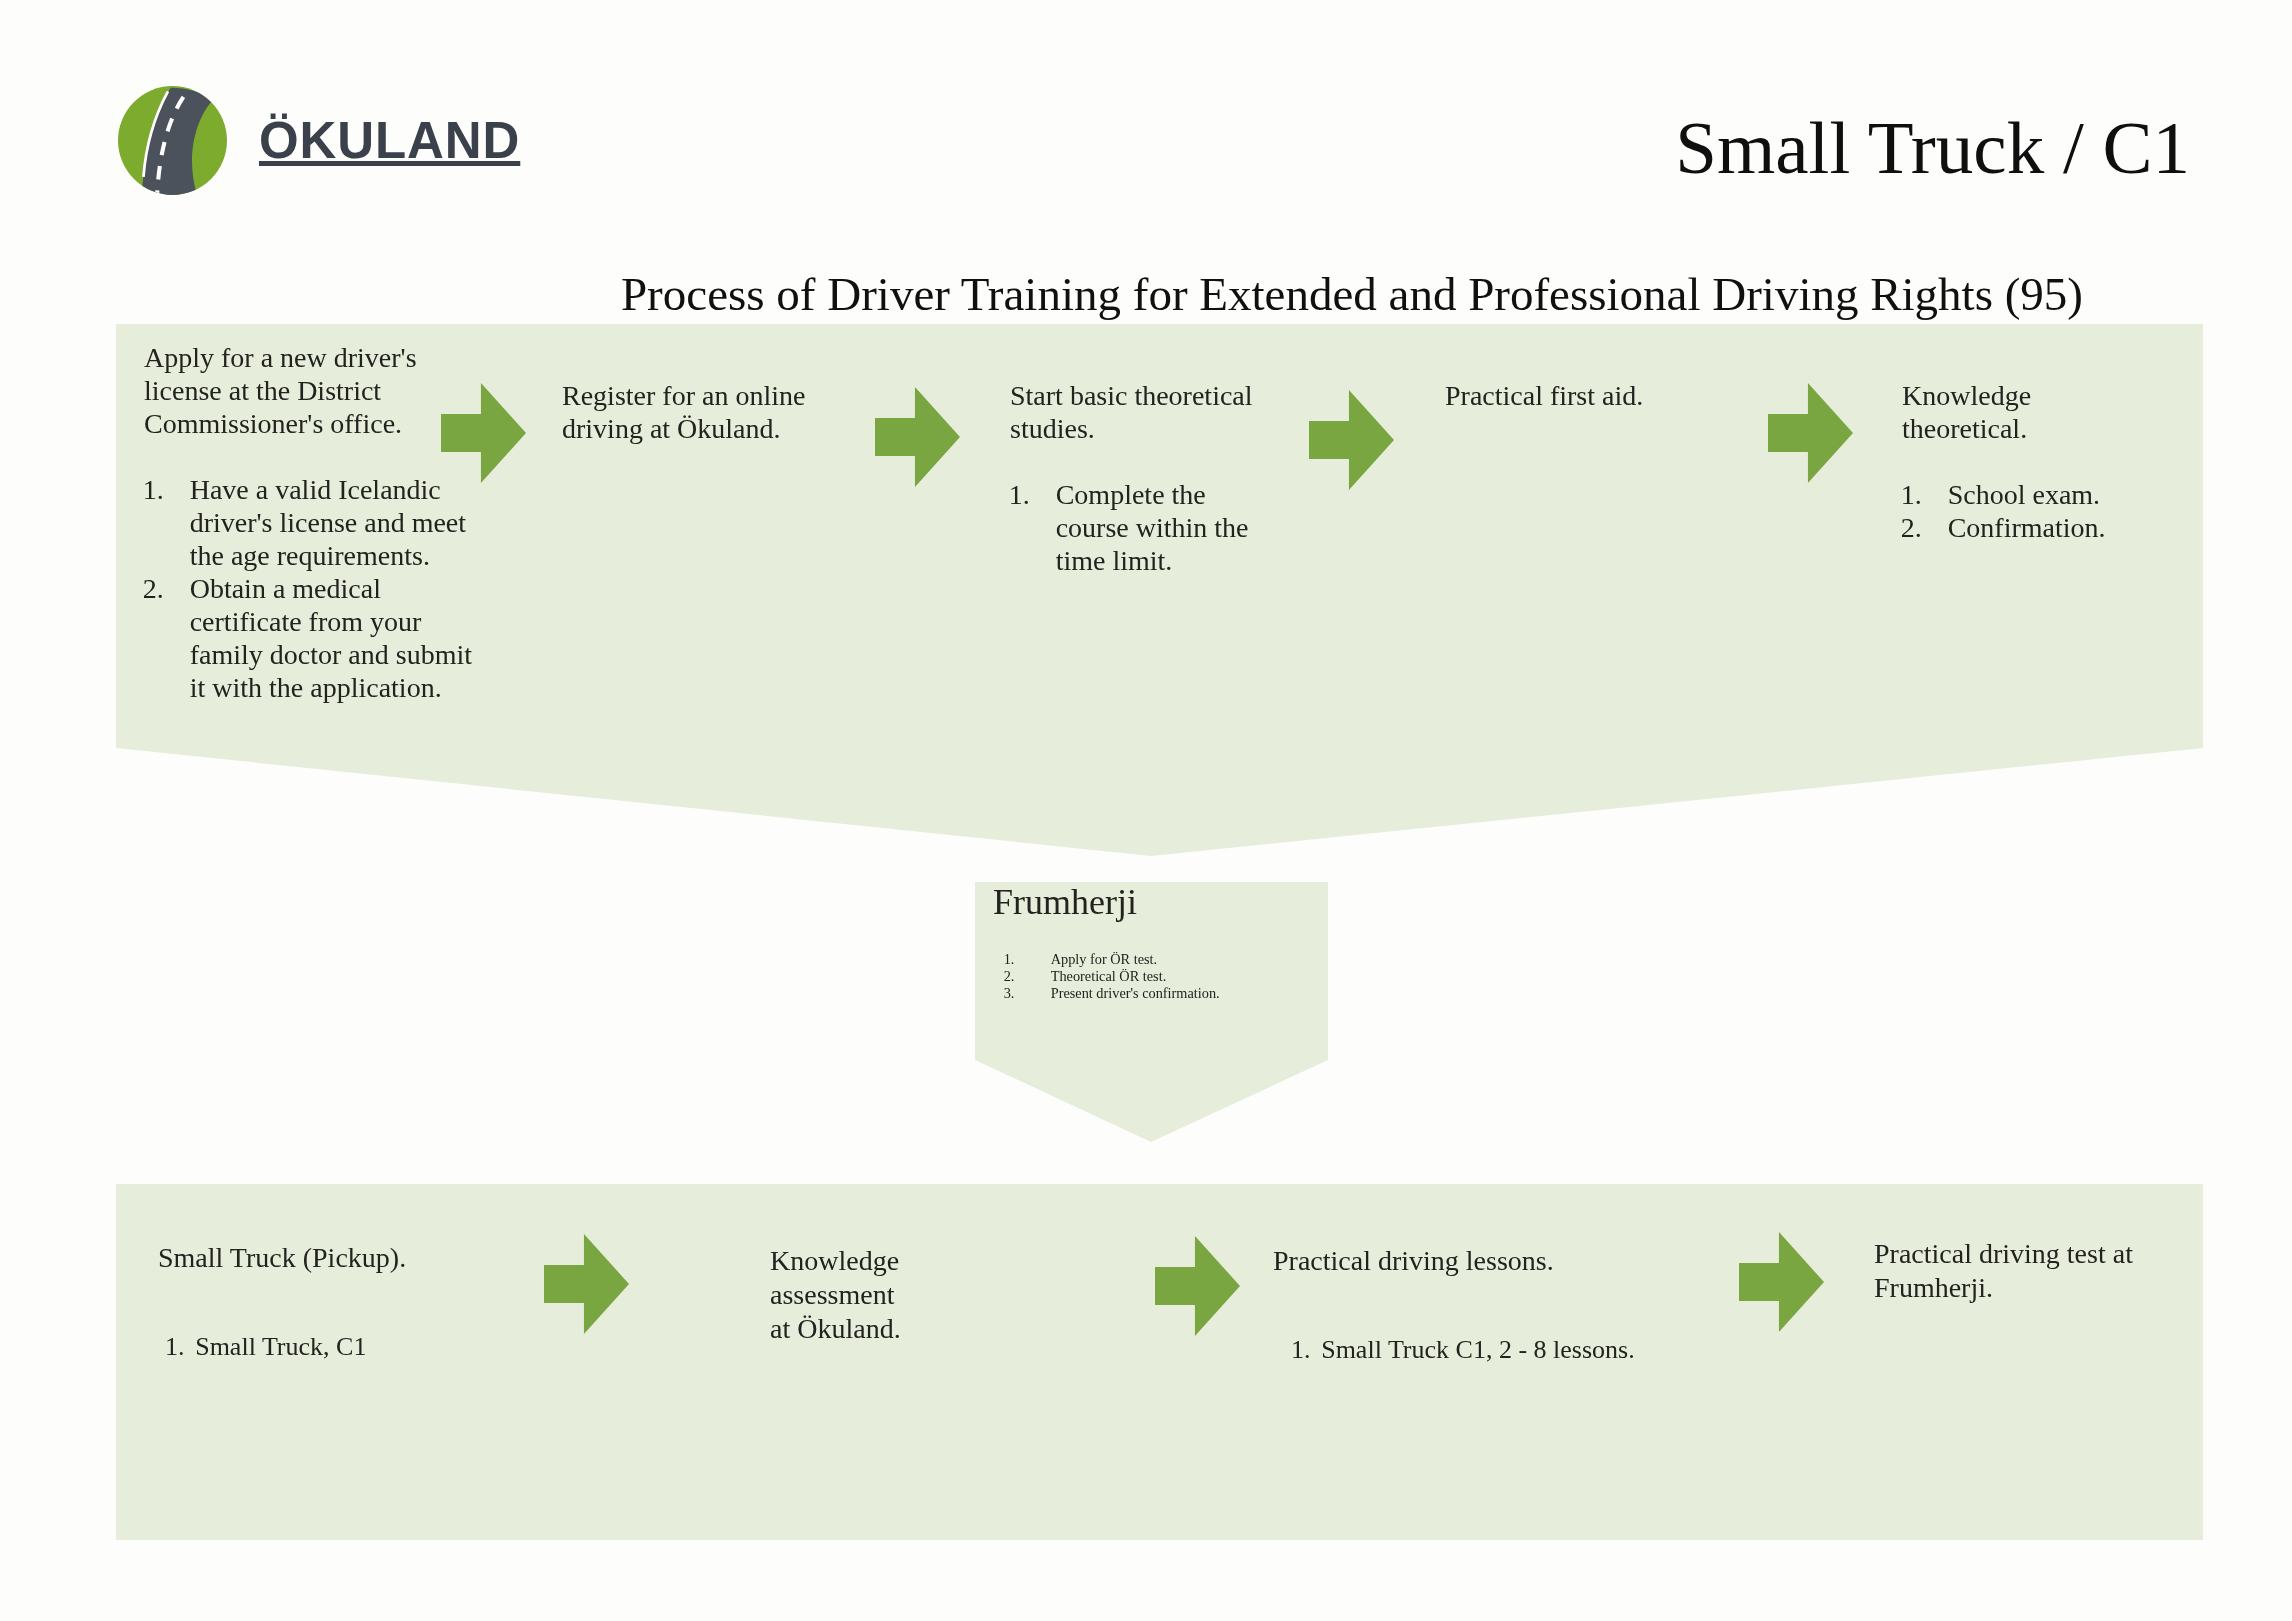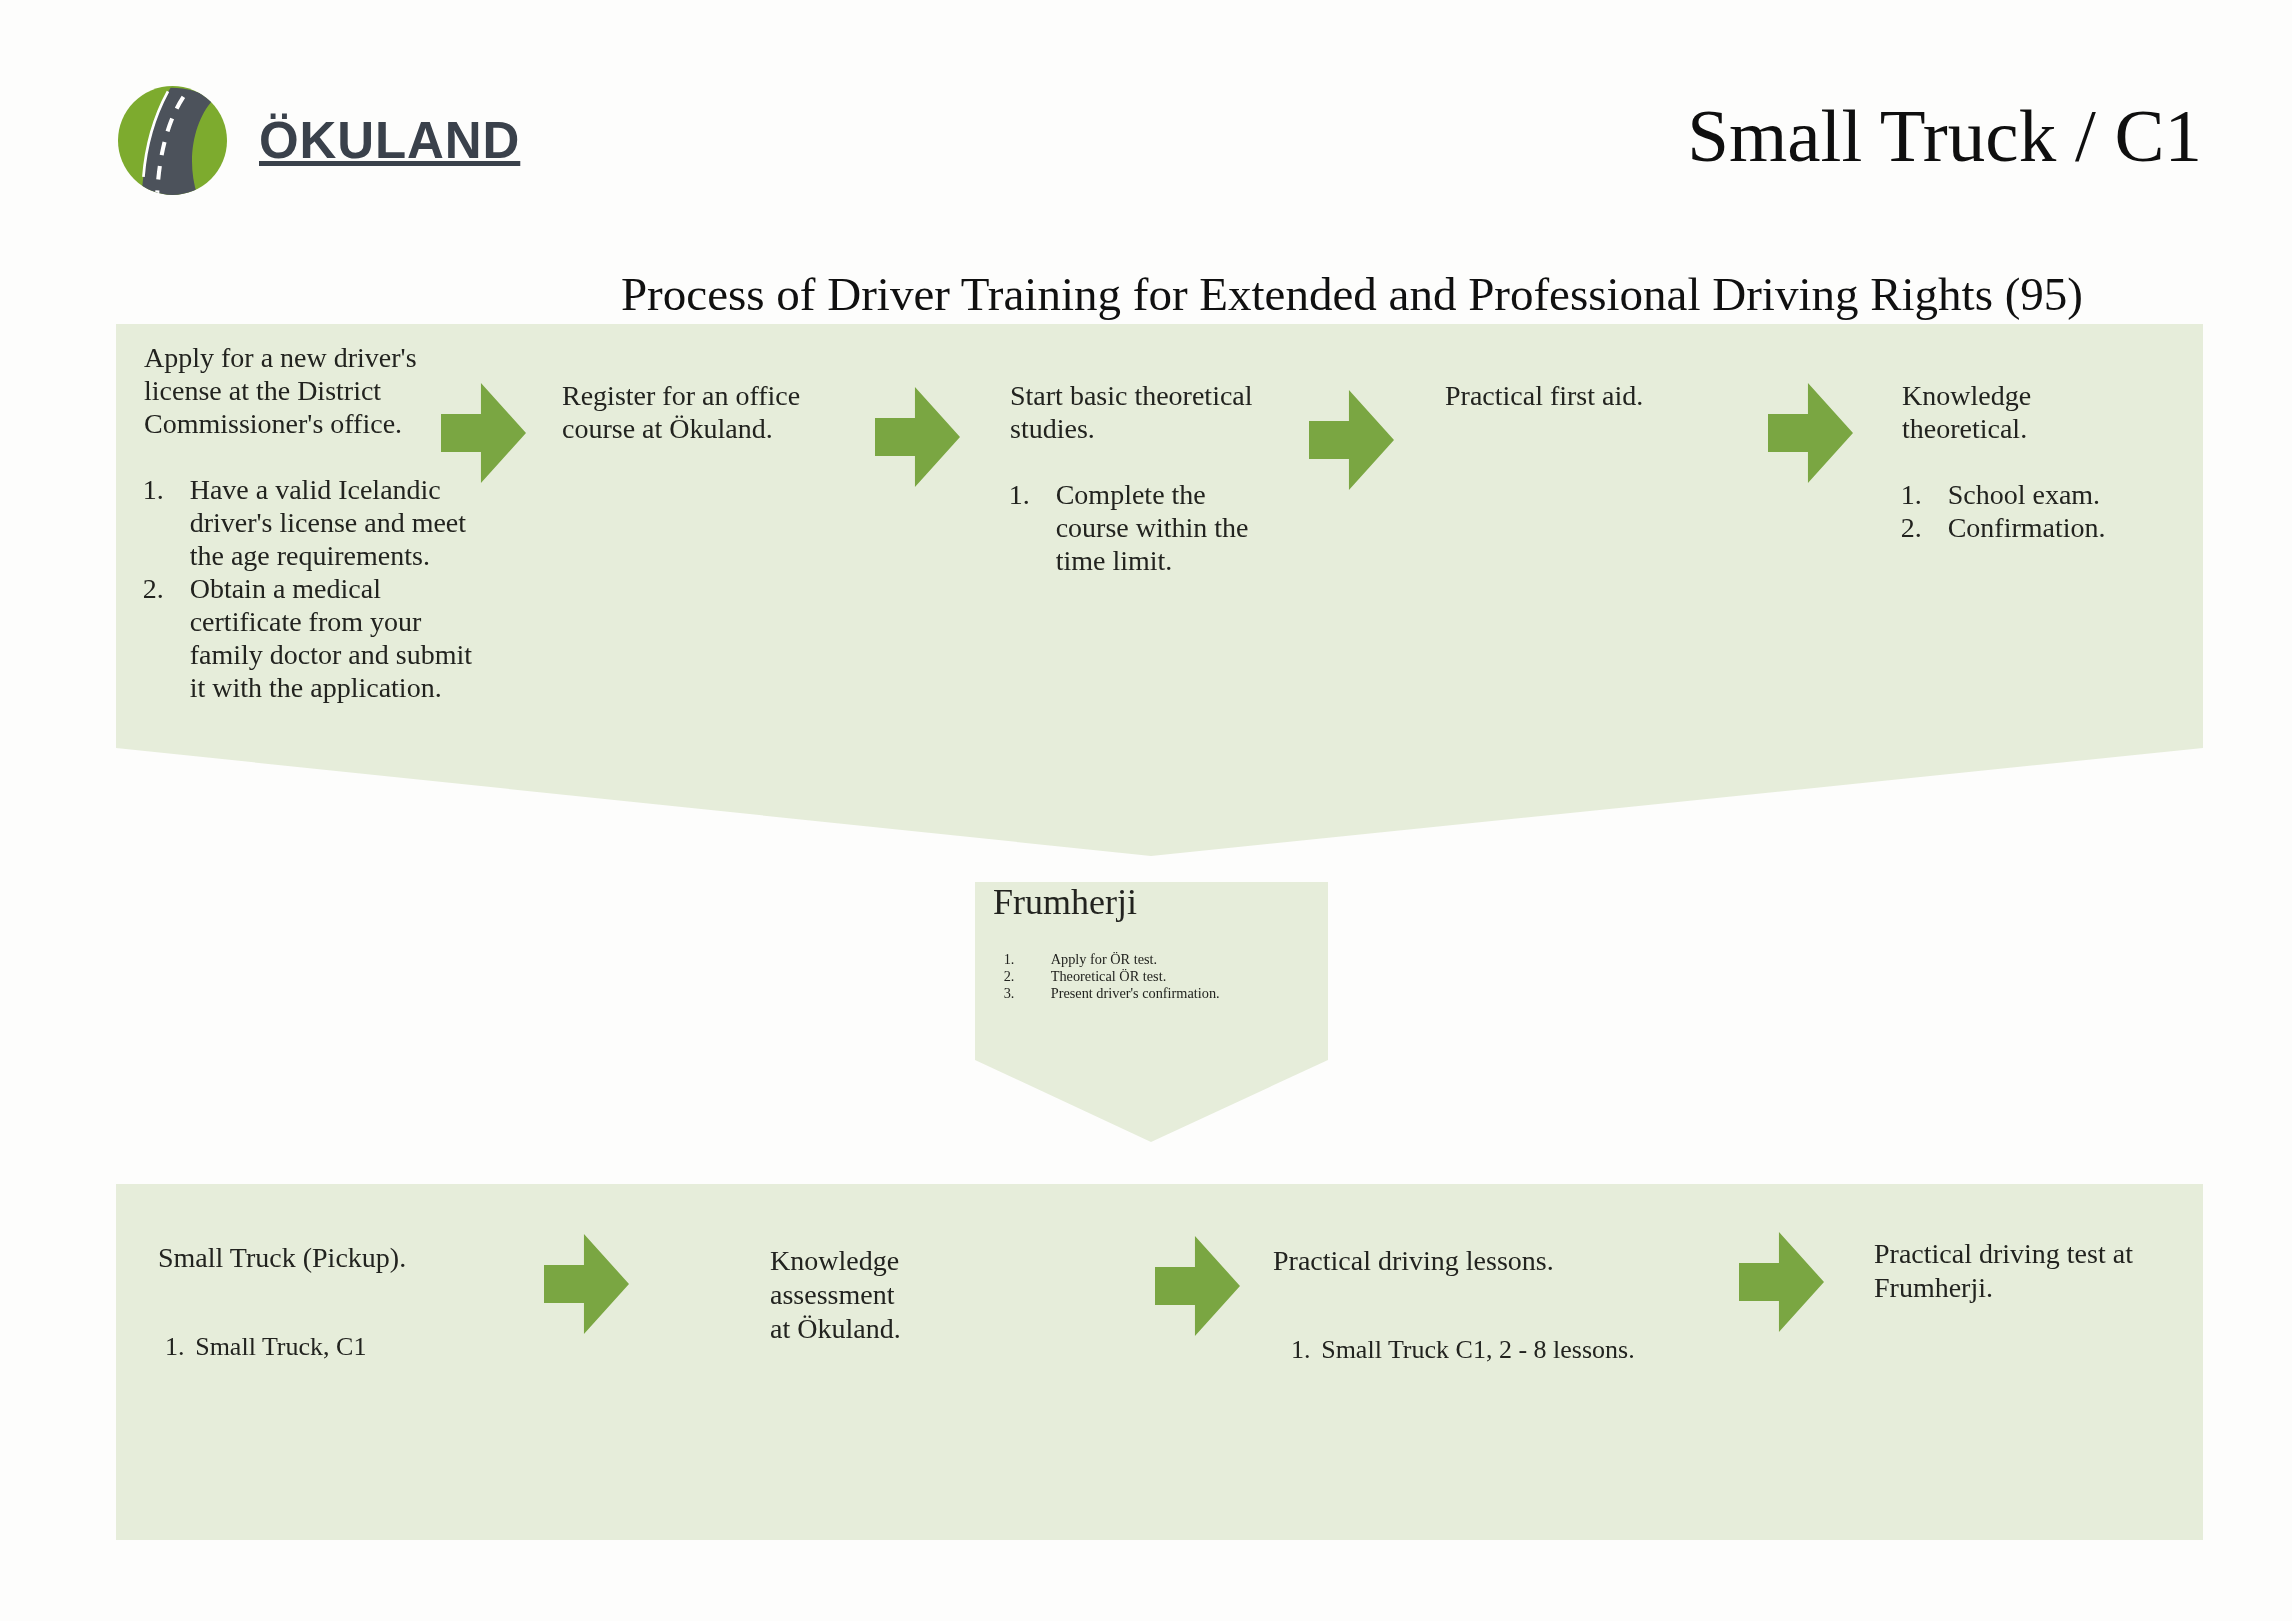--- a/index.html
+++ b/index.html
@@ -18,21 +18,21 @@
   }
 
   
   .logo{position:absolute;left:118px;top:86px;display:flex;align-items:center;gap:32px}
   .logo svg{display:block}
   .brand{
     font-family:"Liberation Sans","DejaVu Sans",sans-serif;
     font-weight:700;font-size:51px;letter-spacing:0.9px;color:var(--brand-text);text-decoration:underline;
   }
   .page-title{
-    position:absolute;top:93px;right:91px;margin:0;
+    position:absolute;top:93px;right:91px;margin:12px;
     font-size:75px;font-weight:400;color:#0f0f0f;white-space:nowrap;
   }
   .process-heading{
     position:absolute;top:267px;left:1352px;transform:translateX(-50%);
     margin:0;font-size:47px;font-weight:400;color:#101010;white-space:nowrap;
   }
 
   
   .band{position:absolute;left:116px;width:2087px;background:var(--band)}
   .top-band{top:324px;height:532px;
@@ -116,21 +116,21 @@
       <div class="li">
         <span class="num">2.</span>
         <span>Obtain a medical certificate from your family doctor and submit it with the application.</span>
       </div>
     </div>
   </div>
 
   <div class="arrow ta1"></div>
 
   <div class="step ts2">
-    <p class="step-title">Register for an office course at Ökuland.</p>
+    <p class="step-title">Register for an online driving at Ökuland.</p>
   </div>
 
   <div class="arrow ta2"></div>
 
   <div class="step ts3">
     <p class="step-title">Start basic theoretical studies.</p>
     <div class="list">
       <div class="li">
         <span class="num">1.</span>
         <span>Complete the course within the time limit.</span>

